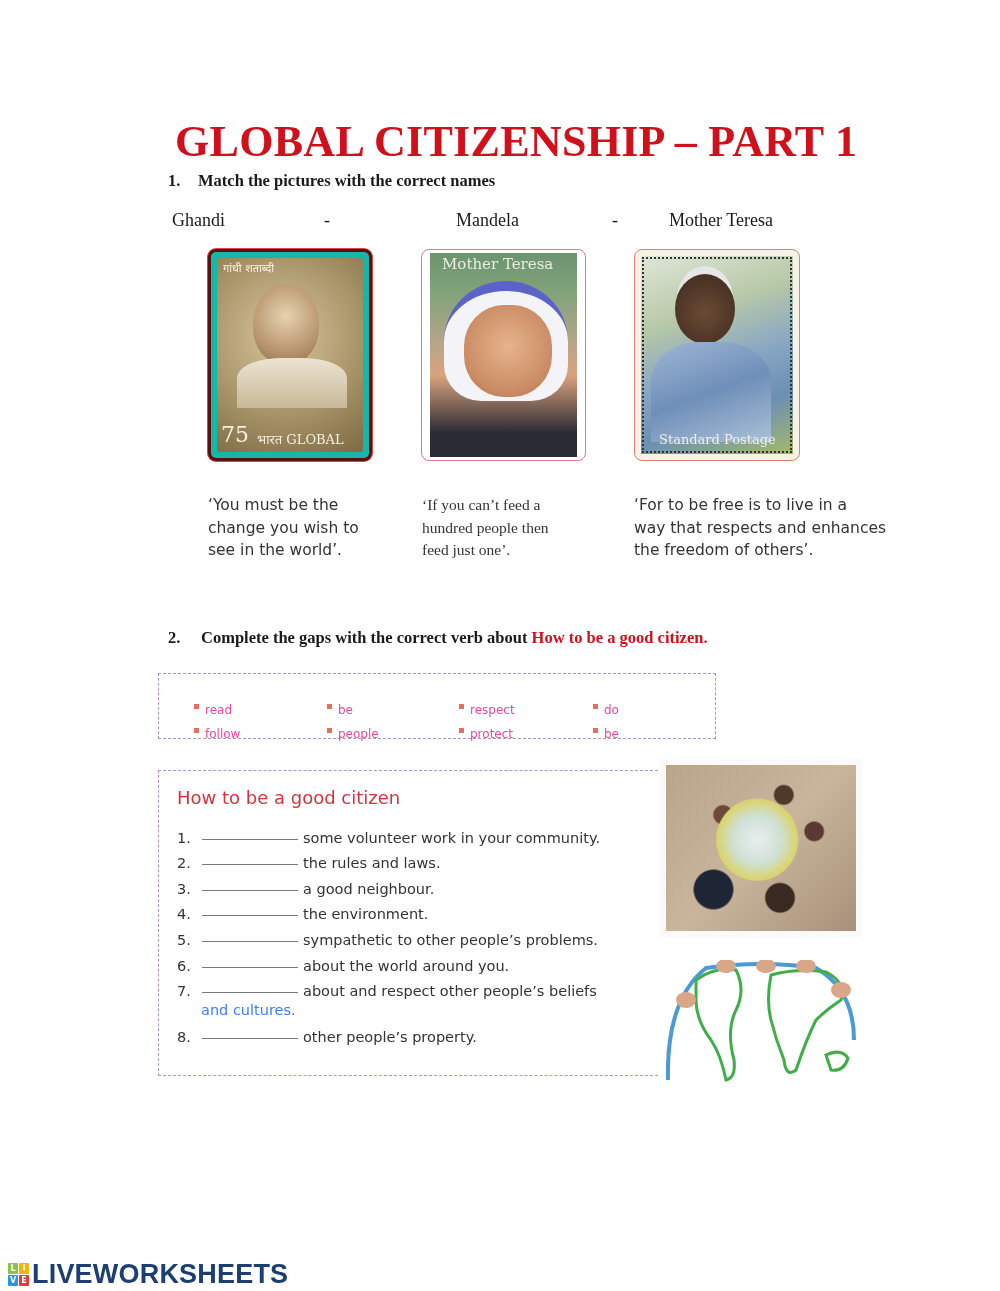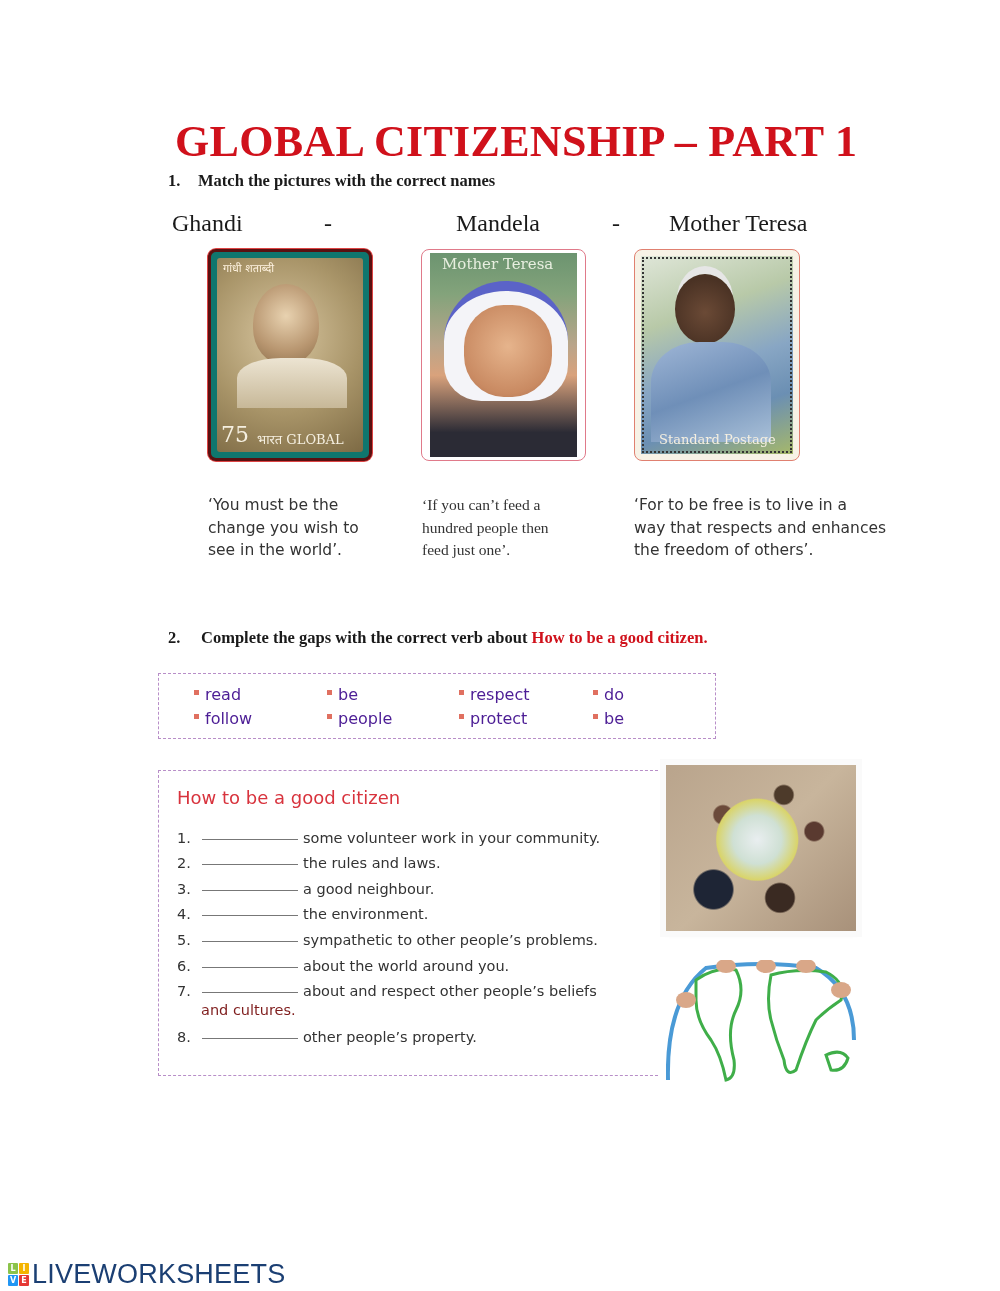--- a/index.html
+++ b/index.html
@@ -8,27 +8,27 @@
       background: #ffffff; color: #1a1a1a;
       font-family: "Liberation Serif", "DejaVu Serif", serif;
     }
     .abs { position: absolute; }
     .title {
       left: 175px; top: 116px; font-size: 44px; font-weight: bold; color: #d0111b;
       letter-spacing: 0.3px; white-space: nowrap; font-family: "Liberation Serif", serif;
     }
     .q-heading { font-size: 16.5px; font-weight: bold; white-space: nowrap; }
     .q-num { display: inline-block; width: 30px; }
-    .names { top: 210px; font-size: 24px; white-space: nowrap; }
+    .names { top: 210px; font-size: 18px; white-space: nowrap; }
     .stamp {
       border-radius: 8px; overflow: hidden; box-sizing: border-box;
     }
     .stamp-gandhi {
       left: 208px; top: 249px; width: 164px; height: 212px;
-      background: #0f766e; border: 3px solid #5a1010; box-shadow: 0 0 0 1px #d44;
+      background: #14b8a6; border: 3px solid #5a1010; box-shadow: 0 0 0 1px #d44;
       padding: 6px;
     }
     .stamp-gandhi .inner {
       width: 100%; height: 100%; border-radius: 3px;
       background: radial-gradient(circle at 45% 40%, #d8c6a0 0%, #a89468 55%, #7d6a44 100%);
       position: relative;
     }
     .stamp-teresa {
       left: 421px; top: 249px; width: 165px; height: 212px;
       border: 1.5px solid #e07a8a; background: #fff; padding: 3px 8px 3px 8px;
@@ -55,22 +55,23 @@
       top: 494px; font-family: "DejaVu Sans", sans-serif; font-size: 15.5px;
       line-height: 22.5px; color: #333; white-space: pre-line;
     }
     .q2 { left: 168px; top: 628px; }
     .q2 .red { color: #d0111b; }
     .wordbox {
       left: 158px; top: 673px; width: 558px; height: 66px; box-sizing: border-box;
       border: 1.5px dashed #b88ec8;
     }
     .word {
-      position: absolute; font-family: "DejaVu Sans", sans-serif; font-size: 16px; color: #4c1d95;
+      position: absolute; font-family: "DejaVu Sans", sans-serif; font-size: 12px; color: #ec4899;
       white-space: nowrap;
+      margin-top: 18px;
     }
     .word .bullet {
       display: inline-block; width: 5px; height: 5px; background: #e07060; margin-right: 6px;
       vertical-align: 5px;
     }
     .exbox {
       left: 158px; top: 770px; width: 500px; height: 306px; box-sizing: border-box;
       border: 1.5px dashed #b88ec8; border-right: none;
     }
     .exbox-title {
@@ -81,21 +82,21 @@
       position: absolute; left: 177px; font-family: "DejaVu Sans", sans-serif; font-size: 14.5px;
       color: #333; white-space: nowrap; line-height: 20px;
     }
     .ex-item .num { display: inline-block; width: 25px; }
     .ex-item .blank {
       display: inline-block; width: 96px; border-bottom: 1px solid #777;
       margin-right: 5px; vertical-align: 3px; height: 1px;
     }
     .ex-cont {
       position: absolute; left: 201px; font-family: "DejaVu Sans", sans-serif; font-size: 14.5px;
-      color: #7f1d1d; white-space: nowrap;
+      color: #3b82f6; white-space: nowrap;
     }
     .photo-globe {
       left: 666px; top: 765px; width: 190px; height: 166px;
       background:
         radial-gradient(circle at 48% 45%, #e9eef0 0%, #cfe0d4 18%, #d9d46a 30%, transparent 31%),
         radial-gradient(circle at 30% 30%, #6b4a3a 0 5%, transparent 6%),
         radial-gradient(circle at 62% 18%, #4d3a2a 0 5%, transparent 6%),
         radial-gradient(circle at 78% 40%, #5a3a30 0 5%, transparent 6%),
         radial-gradient(circle at 25% 75%, #1e2535 0 10%, transparent 11%),
         radial-gradient(circle at 60% 80%, #3a2a22 0 8%, transparent 9%),
@@ -110,21 +111,21 @@
     }
     .logo-grid {
       display: grid; grid-template-columns: 10px 10px; grid-template-rows: 11px 11px; gap: 1px;
       margin-right: 3px;
     }
     .logo-grid span {
       display: flex; align-items: center; justify-content: center; font-size: 8px; font-weight: bold;
       color: #fff; font-family: "DejaVu Sans", sans-serif; border-radius: 1px;
     }
     .logo-text {
-      font-family: "Liberation Sans", sans-serif; font-weight: normal; font-size: 27px; color: #1b3f73;
+      font-family: "Liberation Sans", sans-serif; font-weight: bold; font-size: 27px; color: #1b3f73;
       letter-spacing: 0.2px;
     }
   </style>
 </head>
 <body>
 
 <div class="abs title">GLOBAL CITIZENSHIP – PART 1</div>
 
 <div class="abs q-heading" style="left:168px; top:171px;">
   <span class="q-num">1.</span><span>Match the pictures with the correct names</span>

